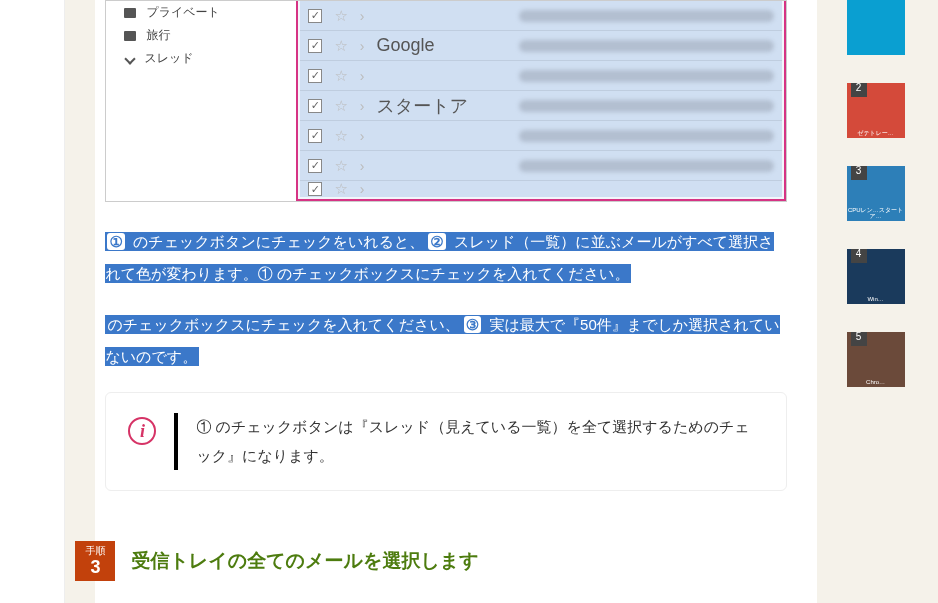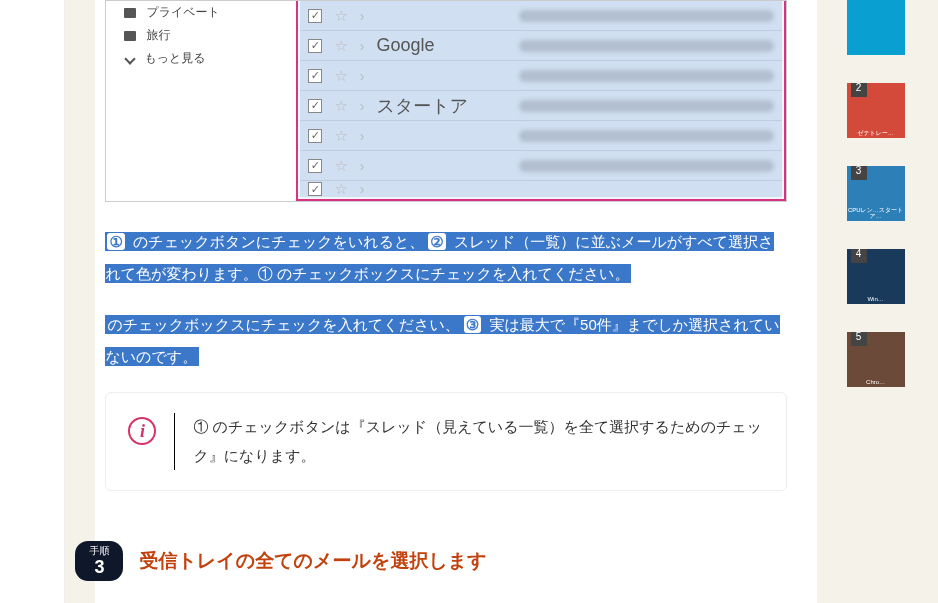--- a/index.html
+++ b/index.html
@@ -25,27 +25,27 @@
   .sender { min-width: 130px; font-size: 18px; color: #555; }
 
   
   .para { margin: 17px 0 20px 0; line-height: 2.1; }
   .hl { background: #3b78c9; color: #fff; padding: 1px 2px; }
   .circnum { background: #fff; color: #3b78c9; border-radius: 3px; padding: 0 2px; font-weight: bold; }
 
   
   .infobox { border: 1px solid #eee; border-radius: 6px; padding: 20px 22px; display: flex; gap: 18px; align-items: flex-start; margin-bottom: 50px; }
   .info-ic { width: 28px; height: 28px; border: 2px solid #d63366; border-radius: 50%; color: #d63366; display: flex; align-items: center; justify-content: center; font-family: Georgia, serif; font-style: italic; font-weight: bold; font-size: 18px; margin-top: 4px; flex-shrink: 0; }
-  .infotxt { border-left: 1px solid #000000; padding-left: 18px; line-height: 1.9; color: #333; }
+  .infotxt { border-left: 4px solid #000000; padding-left: 18px; line-height: 1.9; color: #333; }
 
   
   .stephdr { display: flex; align-items: center; gap: 16px; margin-left: -30px; }
-  .stepbadge { background: #0f172a; color: #fff; width: 48px; height: 40px; display: flex; flex-direction: column; align-items: center; justify-content: center; font-size: 10px; line-height: 1; border-radius: 13px; }
+  .stepbadge { background: #c2410c; color: #fff; width: 40px; height: 40px; display: flex; flex-direction: column; align-items: center; justify-content: center; font-size: 10px; line-height: 1; }
   .stepbadge .n { font-size: 18px; font-weight: bold; margin-top: 2px; }
-  .steptitle { font-size: 19px; font-weight: bold; color: #c2410c; }
+  .steptitle { font-size: 19px; font-weight: bold; color: #4d7c0f; }
 
   
   .thumb { width: 58px; height: 55px; margin-bottom: 28px; position: relative; background: #3498db; overflow: hidden; }
   .thumb .rank { position: absolute; top: -6px; left: 4px; width: 16px; height: 20px; background: #444; color: #fff; font-size: 10px; display: flex; align-items: center; justify-content: center; z-index: 2; }
   .thumb .cap { position: absolute; bottom: 0; left: 0; right: 0; font-size: 6px; color: #fff; text-align: center; line-height: 1.1; padding: 1px; }
   .t1 { background: #0a9fd1; }
   .t2 { background: #d44a3a; }
   .t3 { background: #2d7fb8; }
   .t4 { background: #1a3a5c; }
   .t5 { background: #6b4a3a; }
@@ -64,21 +64,21 @@
           <div class="shot-nav-item">
             <span class="tag-ic"></span>
             <span>プライベート</span>
           </div>
           <div class="shot-nav-item">
             <span class="tag-ic"></span>
             <span>旅行</span>
           </div>
           <div class="shot-nav-item">
             <span class="chev"></span>
-            <span>もっと見る</span>
+            <span>スレッド</span>
           </div>
         </div>
         <div class="shot-list">
           <div class="mail-row">
             <span class="cb">✓</span>
             <span class="star">☆</span>
             <span class="arrw">›</span>
             <span class="sender"></span>
             <span class="blur"></span>
           </div>

